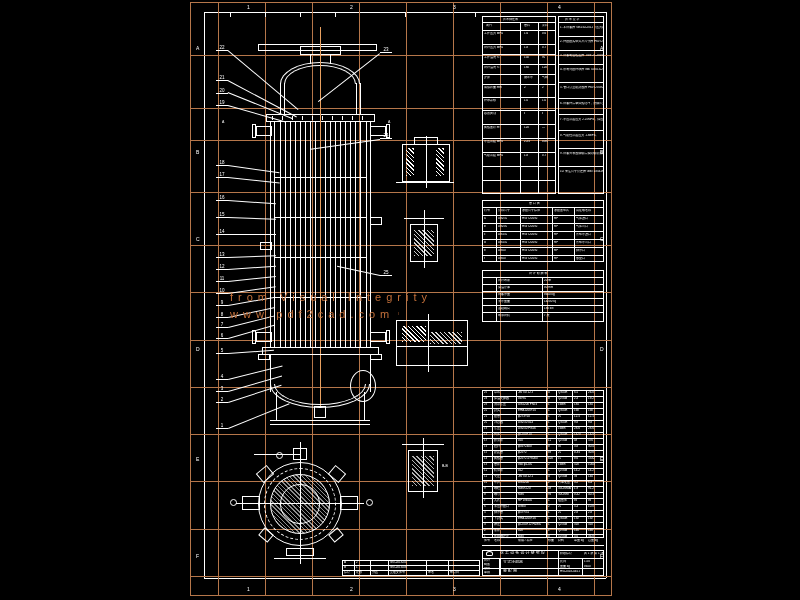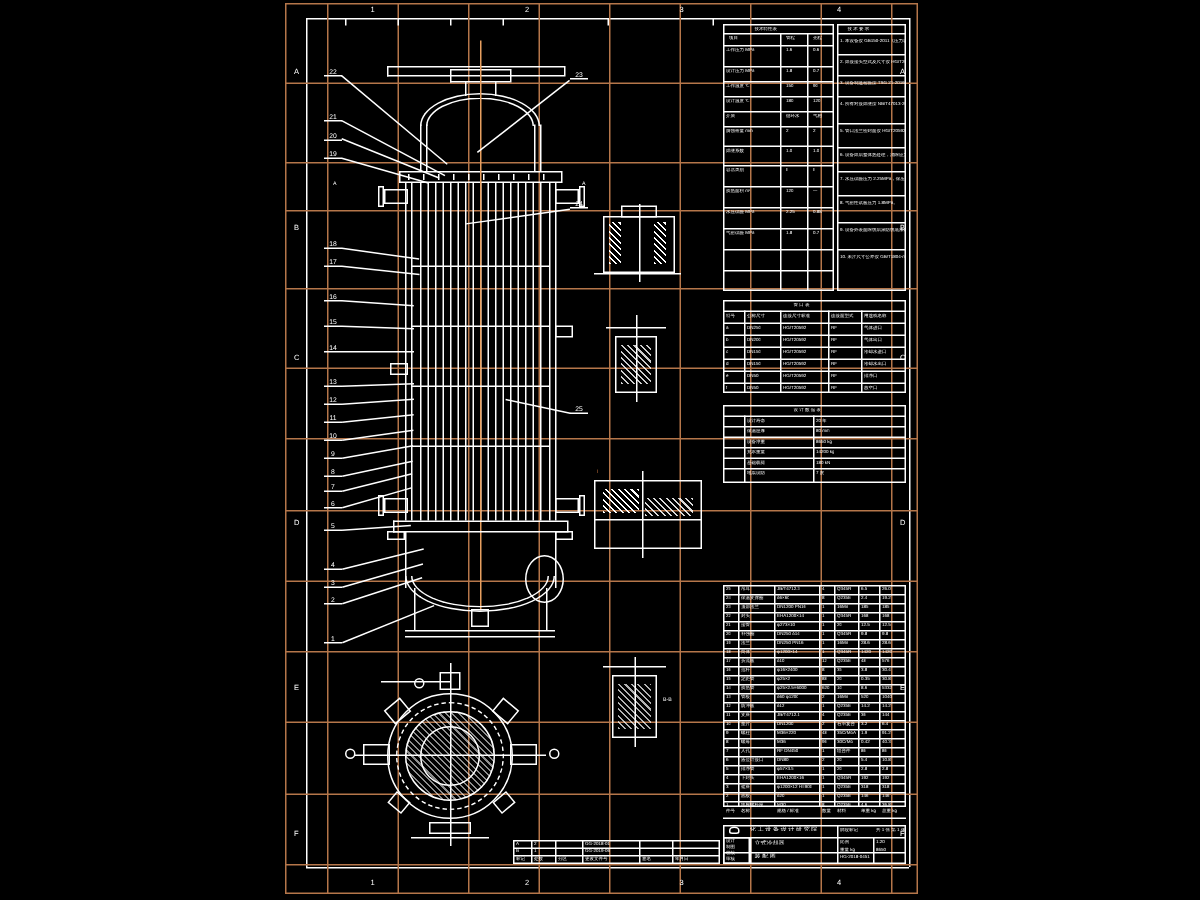--- a/index.html
+++ b/index.html
@@ -779,14 +779,16 @@
     <div class="tblbox" style="left:292px;top:556px;width:18px;height:18px;"></div>
     <div class="microtext" style="left:294px;top:557px;">设计</div>
     <div class="microtext" style="left:294px;top:561px;">制图</div>
     <div class="microtext" style="left:294px;top:565px;">校核</div>
     <div class="microtext" style="left:294px;top:569px;">审核</div>
 
     <div class="circle" style="left:296px;top:549px;width:7px;height:5px;border-radius:50% 50% 30% 30%;"></div>
 
   </div>
 
+  <div class="wm" style="left:230px;top:289px;">from Visual Integrity</div>
+  <div class="wm" style="left:230px;top:306px;">www.pdf2cad.com</div>
 
 </div>
 
 </body></html>

